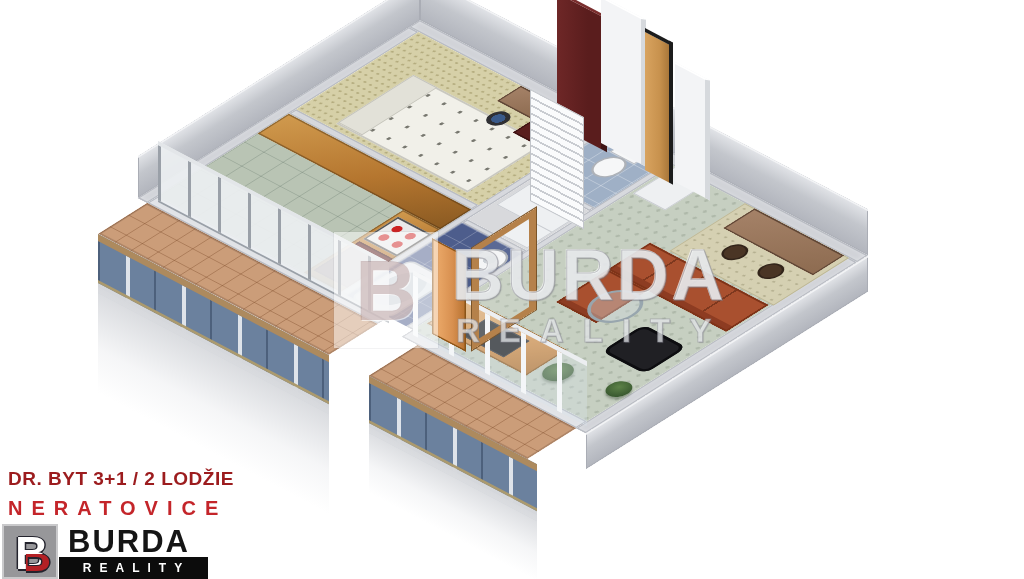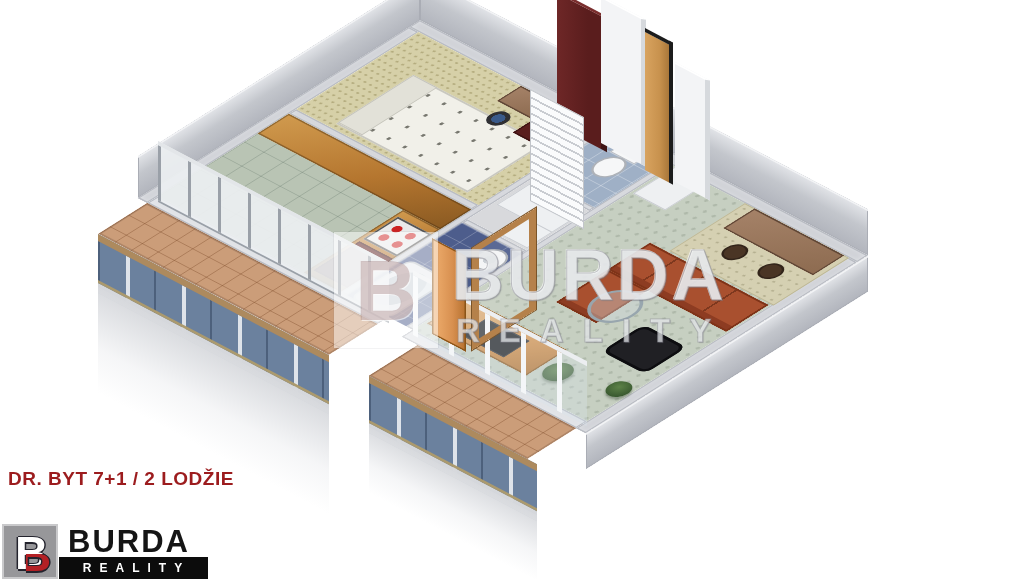--- a/index.html
+++ b/index.html
@@ -210,21 +210,22 @@
     <div class="watermark">
       <div class="wm-box">
         <span class="wm-b">B</span>
       </div>
       <div class="wm-word1">BURDA</div>
       <div class="wm-word2">REALITY</div>
     </div>
   </div>
 
   <div class="caption">
-    <div class="cap1">DR. BYT 7+1 / 2 LODŽIE</div>
+    <div class="cap1">DR. BYT 3+1 / 2 LODŽIE</div>
+    <div class="cap2">NERATOVICE</div>
   </div>
 
   <div class="brand">
     <div class="brand-mark">
       <div class="bwrap">
         <span class="bw">B</span>
         <span class="br">B</span>
       </div>
     </div>
     <div class="brand-name">BURDA</div>

